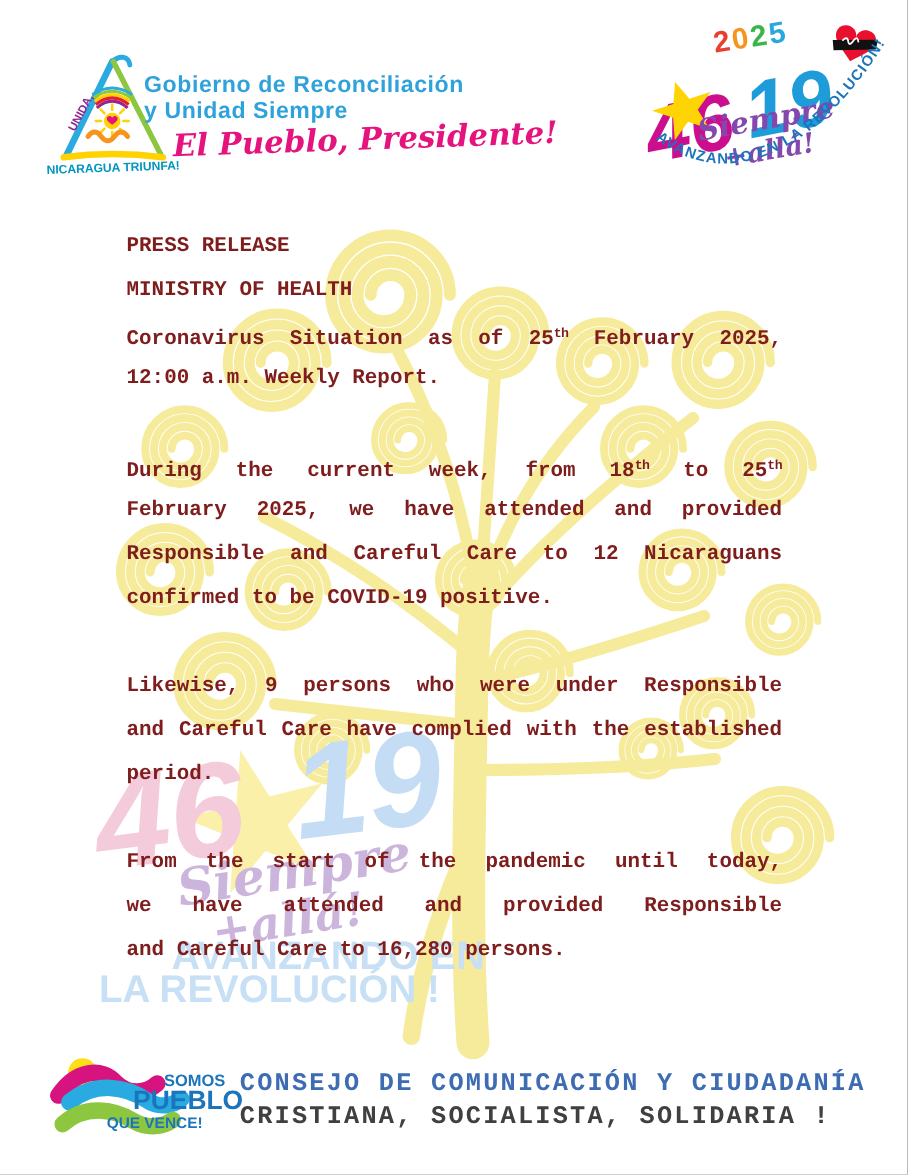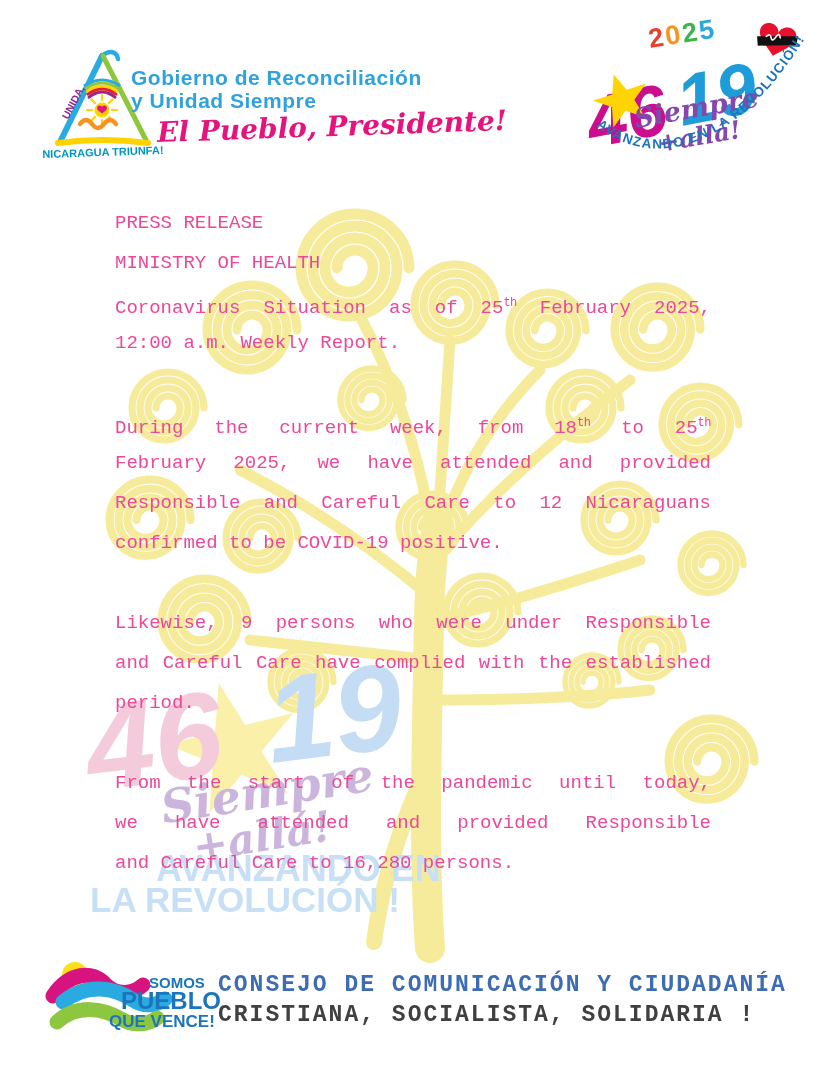--- a/index.html
+++ b/index.html
@@ -23,21 +23,21 @@
   }
   .slogan {
     position:absolute; left:157px; top:110px; z-index:4;
     font-family:"DejaVu Serif", serif; font-style:italic; font-weight:bold;
     font-size:28px; color:#E5137D; transform:rotate(-2deg);
     white-space:nowrap;
   }
   .hdr-right-logo { left:582px; top:10px; }
 
   
-  .body-layer { font-weight:normal; font-size:19px; color:#ec4899; }
+  .body-layer { font-weight:bold; font-size:19px; color:#7f1d1d; }
   .bl  { height:40px; line-height:40px; }
   .jl  { text-align:justify; text-align-last:justify; }
   .ll  { text-align:left; }
   .gap { height:40px; }
   .sup { font-size:12px; vertical-align:7px; letter-spacing:-0.5px; }
 
   
   .wm-layer * { position:absolute; white-space:nowrap; }
   .wm-num { font-family:"Liberation Sans", sans-serif; font-weight:bold; font-style:italic; font-size:122px; line-height:1; }
   .wm-46  { left:-2px; top:28px; color:#F4CBDA; transform:rotate(-7deg); }
@@ -50,21 +50,21 @@
   .wm-avz { font-family:"Liberation Sans", sans-serif; font-weight:bold; color:#C8E0F5; }
   .wm-avz1 { left:68px; top:196px; font-size:36px; }
   .wm-avz2 { left:2px;  top:228px; font-size:35px; }
 
   
   .ftr-logo { left:45px; top:956px; width:170px; height:92px; }
   .ftr-logo span { position:absolute; font-family:"Liberation Sans", sans-serif;
                    font-weight:bold; color:#1B75BC; white-space:nowrap; }
   .somos    { left:104px; top:18px; font-size:15px; }
   .pueblo   { left:76px;  top:31px; font-size:24px; }
-  .quevence { left:64px;  top:56px; font-size:17px; }
+  .quevence { left:52px;  top:56px; font-size:14px; }
   .consejo {
     position:absolute; left:218px; top:970px; z-index:4;
     font-weight:bold; font-size:23px; line-height:30px; letter-spacing:2px;
     white-space:nowrap;
   }
   .consejo .c1 { color:#3E6CB3; }
   .consejo .c2 { color:#404040; }
 
   svg text { font-family:"Liberation Sans", sans-serif; }
   svg .script { font-family:"DejaVu Serif", serif; font-style:italic; font-weight:bold; }

